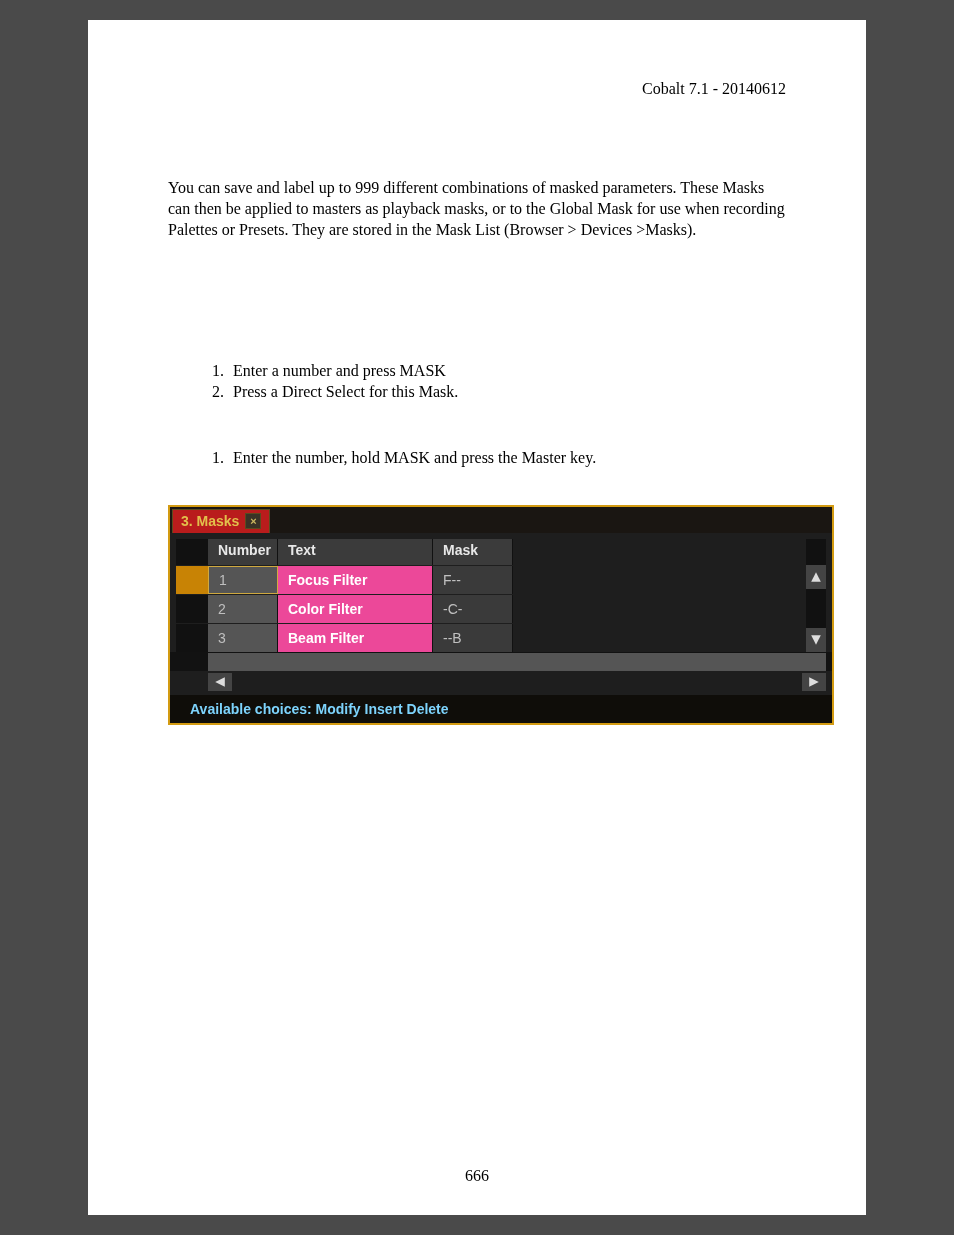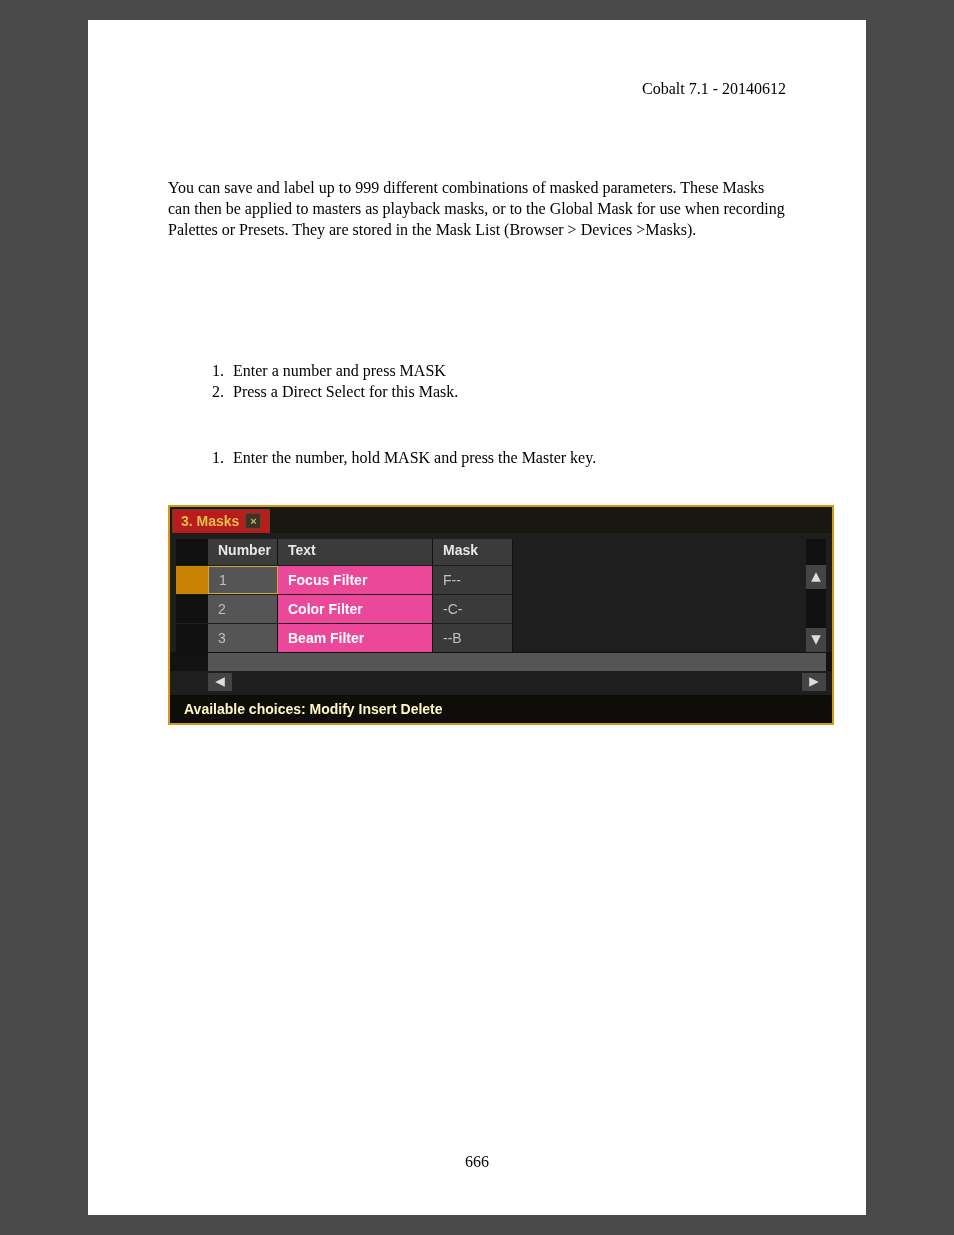--- a/index.html
+++ b/index.html
@@ -182,29 +182,29 @@
     height: 18px;
     background: #444;
     display: flex;
     align-items: center;
     justify-content: center;
   }
   .hscroll-btn svg { width: 12px; height: 12px; fill:#ddd; }
 
   .masks-footer {
     background: #0f0d09;
-    color: #fef9c3;
+    color: #7dd3fc;
     font-weight: bold;
-    padding: 6px 14px;
+    padding: 6px 20px;
     font-size: 14px;
   }
 
   .page-number {
     position: absolute;
-    bottom: 44px;
+    bottom: 30px;
     left: 0;
     right: 0;
     text-align: center;
   }
 </style>
 </head>
 <body>
 
 <div class="page">
 

